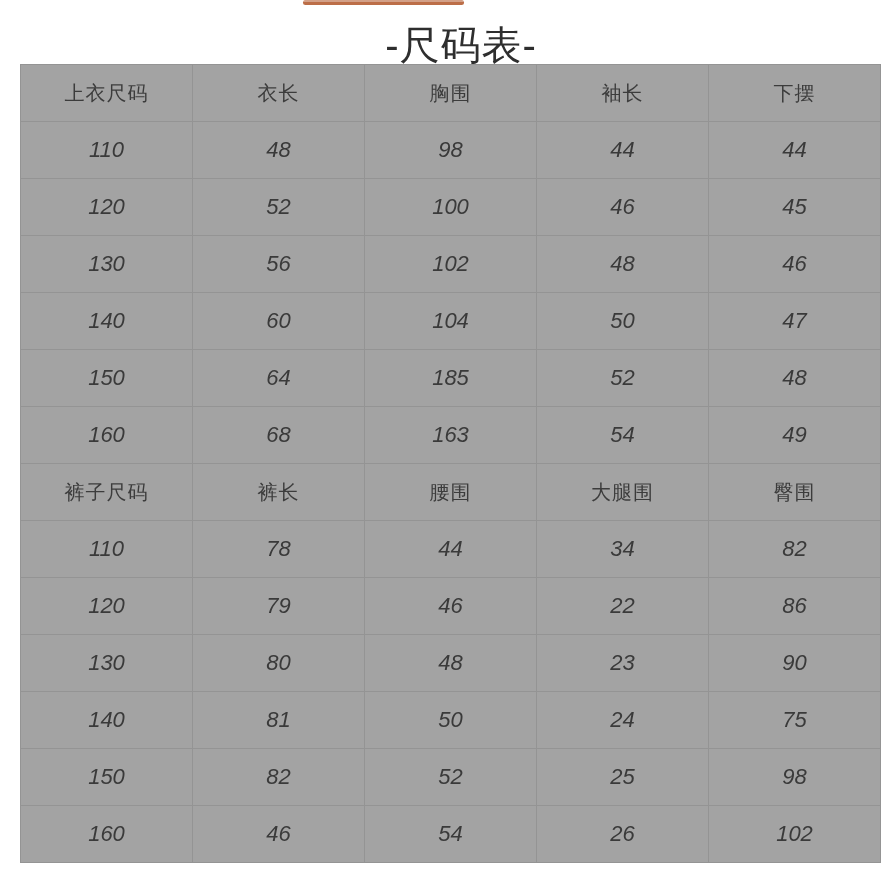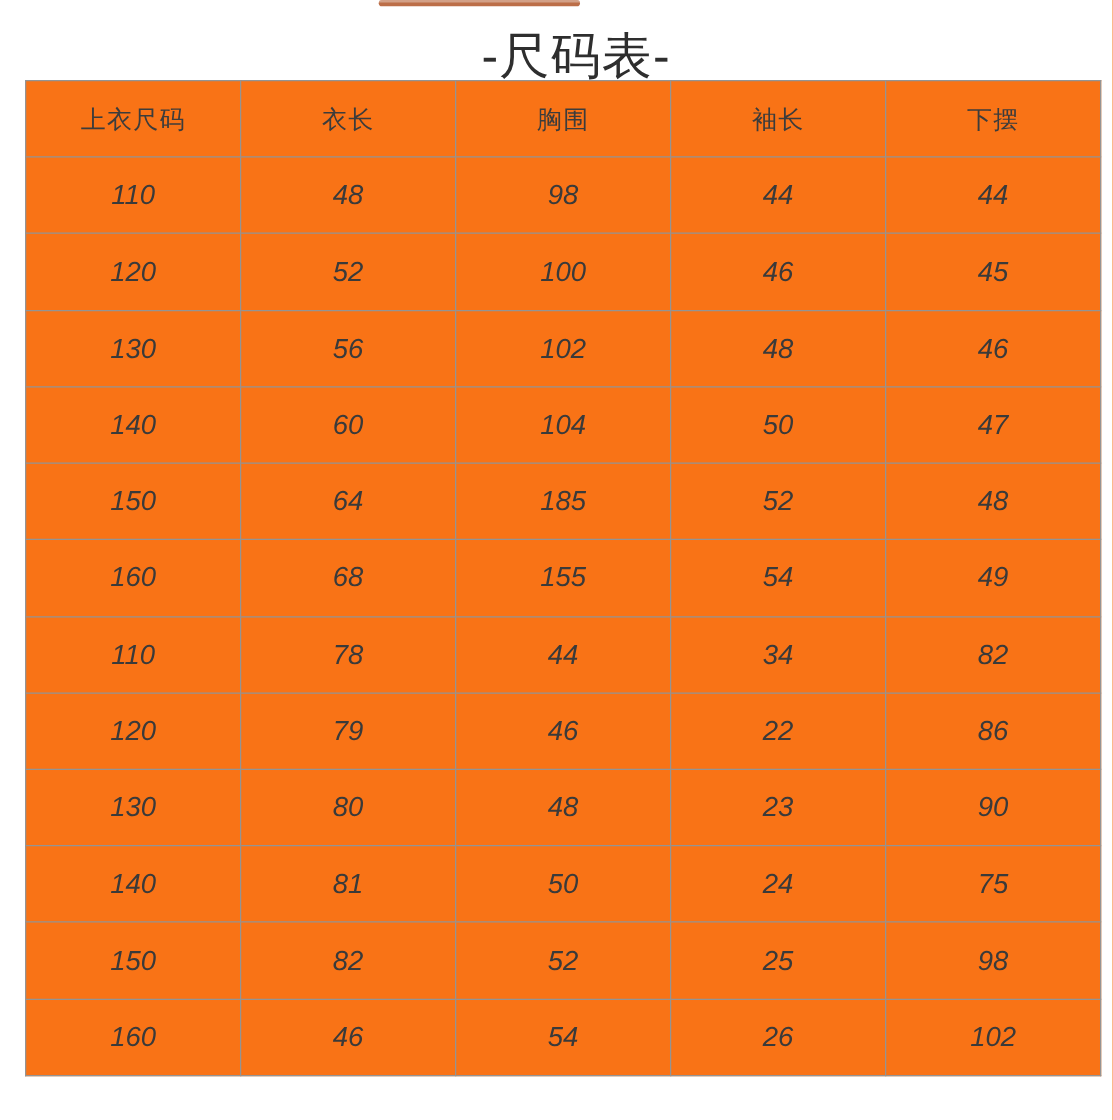--- a/index.html
+++ b/index.html
@@ -45,21 +45,21 @@
     color: #2e2e2e;
   }
   table.size-table {
     position: absolute;
     top: 64px;
     left: 20px;
     width: 861px;
     height: 797px;
     border-collapse: collapse;
     table-layout: fixed;
-    background: #f97316;
+    background: #a3a3a3;
   }
   .size-table th,
   .size-table td {
     border: 1px solid #949494;
     text-align: center;
     vertical-align: middle;
     padding: 0;
     font-weight: normal;
     height: 56px;
   }
@@ -121,23 +121,30 @@
       <tr>
         <td>150</td>
         <td>64</td>
         <td>185</td>
         <td>52</td>
         <td>48</td>
       </tr>
       <tr>
         <td>160</td>
         <td>68</td>
-        <td>155</td>
+        <td>163</td>
         <td>54</td>
         <td>49</td>
+      </tr>
+      <tr>
+        <th>裤子尺码</th>
+        <th>裤长</th>
+        <th>腰围</th>
+        <th>大腿围</th>
+        <th>臀围</th>
       </tr>
       <tr>
         <td>110</td>
         <td>78</td>
         <td>44</td>
         <td>34</td>
         <td>82</td>
       </tr>
       <tr>
         <td>120</td>

